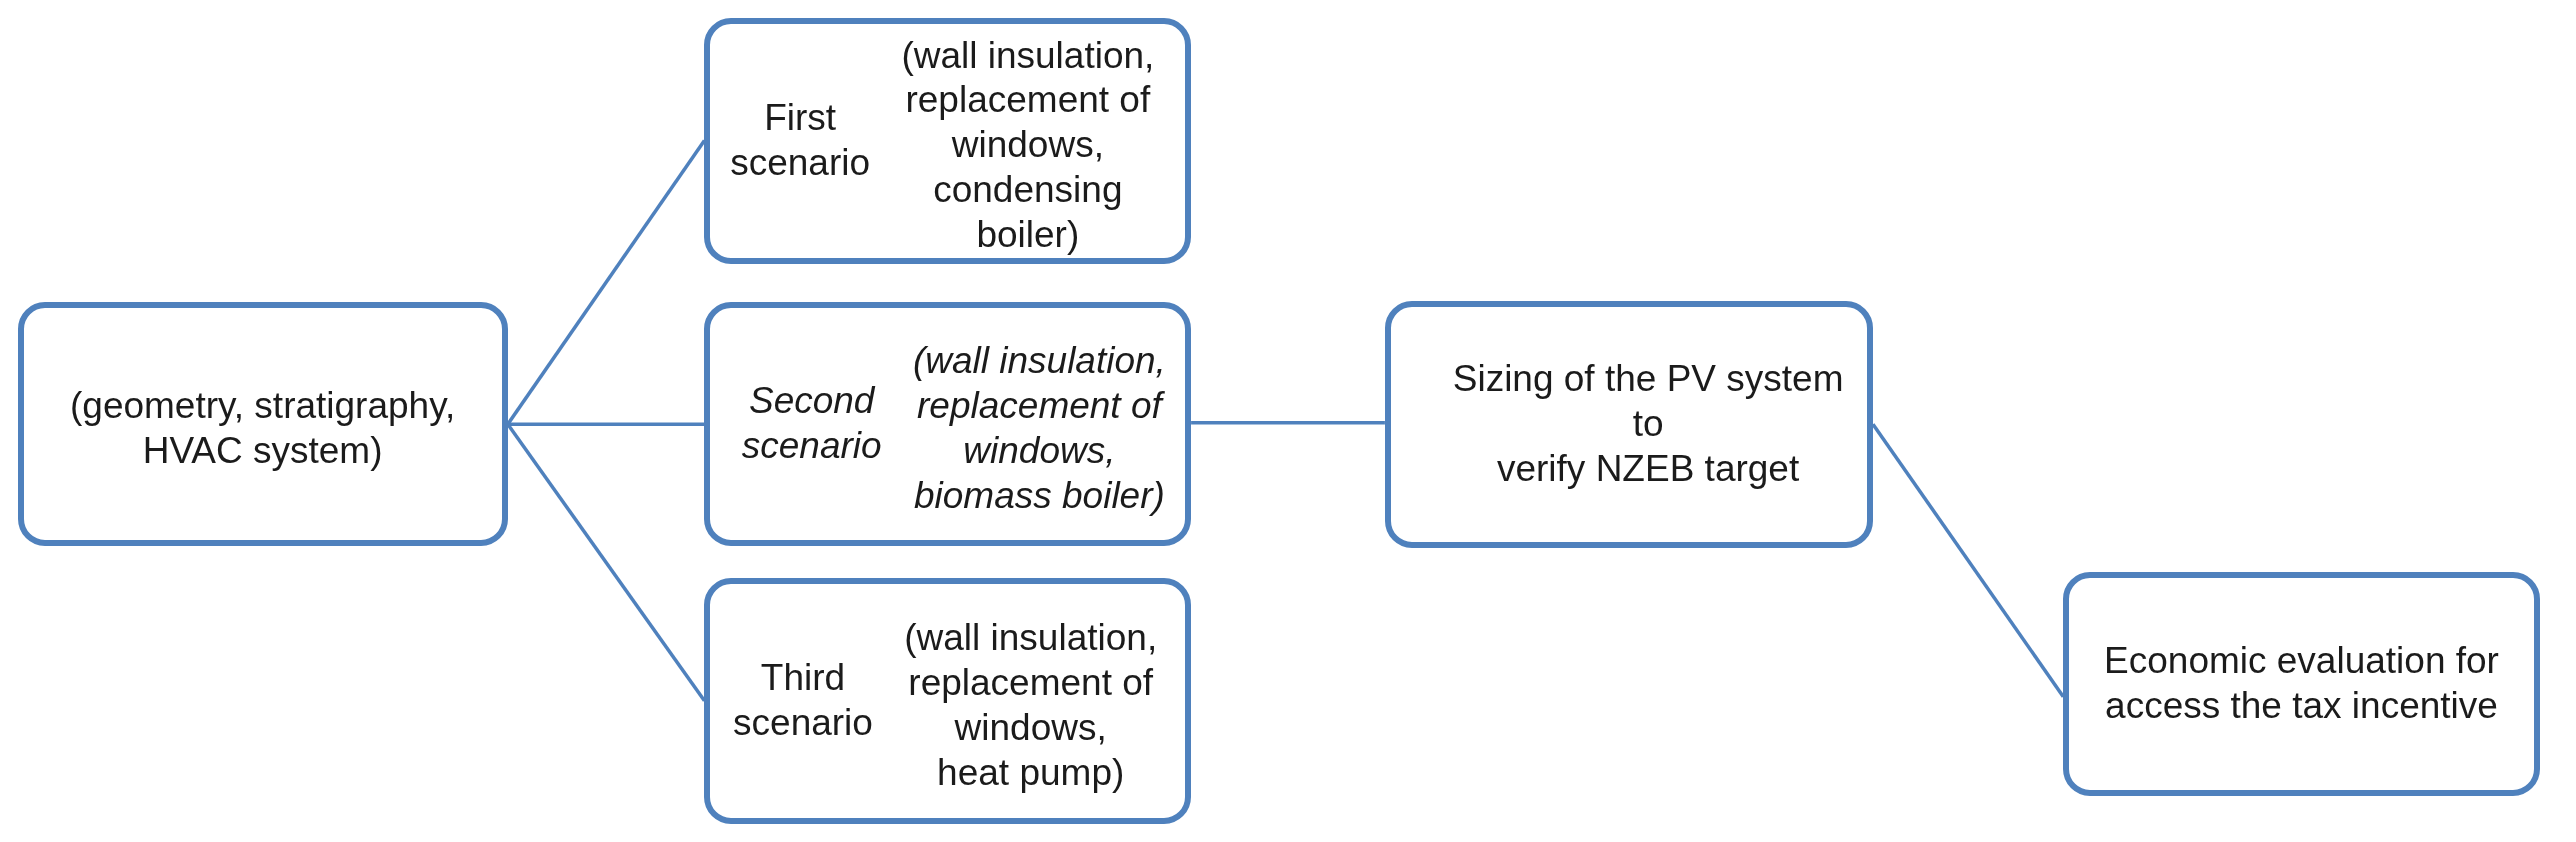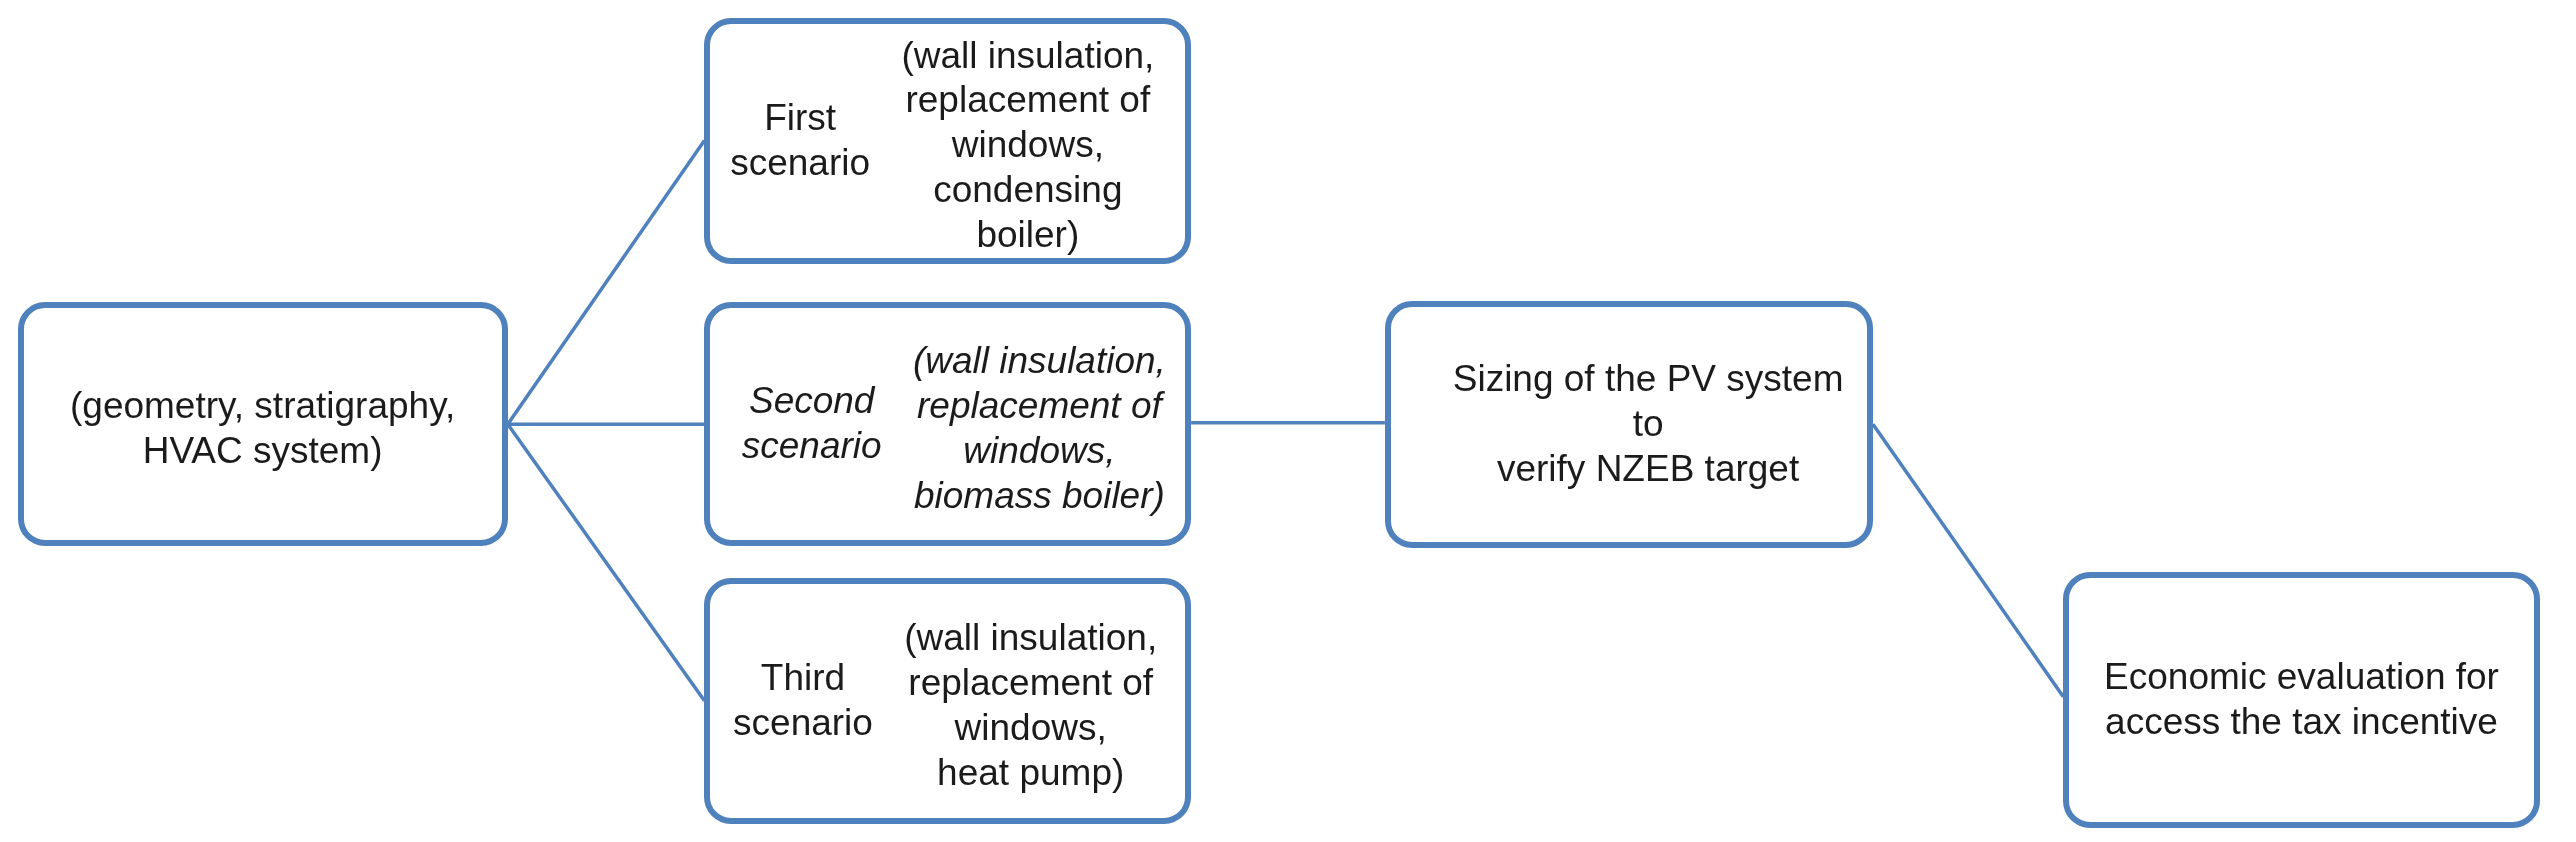--- a/index.html
+++ b/index.html
@@ -95,19 +95,19 @@
     <div class="node-subtitle">(wall insulation,
 replacement of windows,
 heat pump)</div>
   </div>
 
   <div class="node" style="left:1385px; top:301px; width:488px; height:247px;padding-left:48px;">
     <div class="node-label">Sizing of the PV system to
 verify NZEB target</div>
   </div>
 
-  <div class="node" style="left:2063px; top:572px; width:477px; height:256px;align-items:center;">
+  <div class="node" style="left:2063px; top:572px; width:477px; height:224px;align-items:center;">
     <div class="node-label">Economic evaluation for
 access the tax incentive</div>
   </div>
 
 </div>
 
 
 </body></html>

